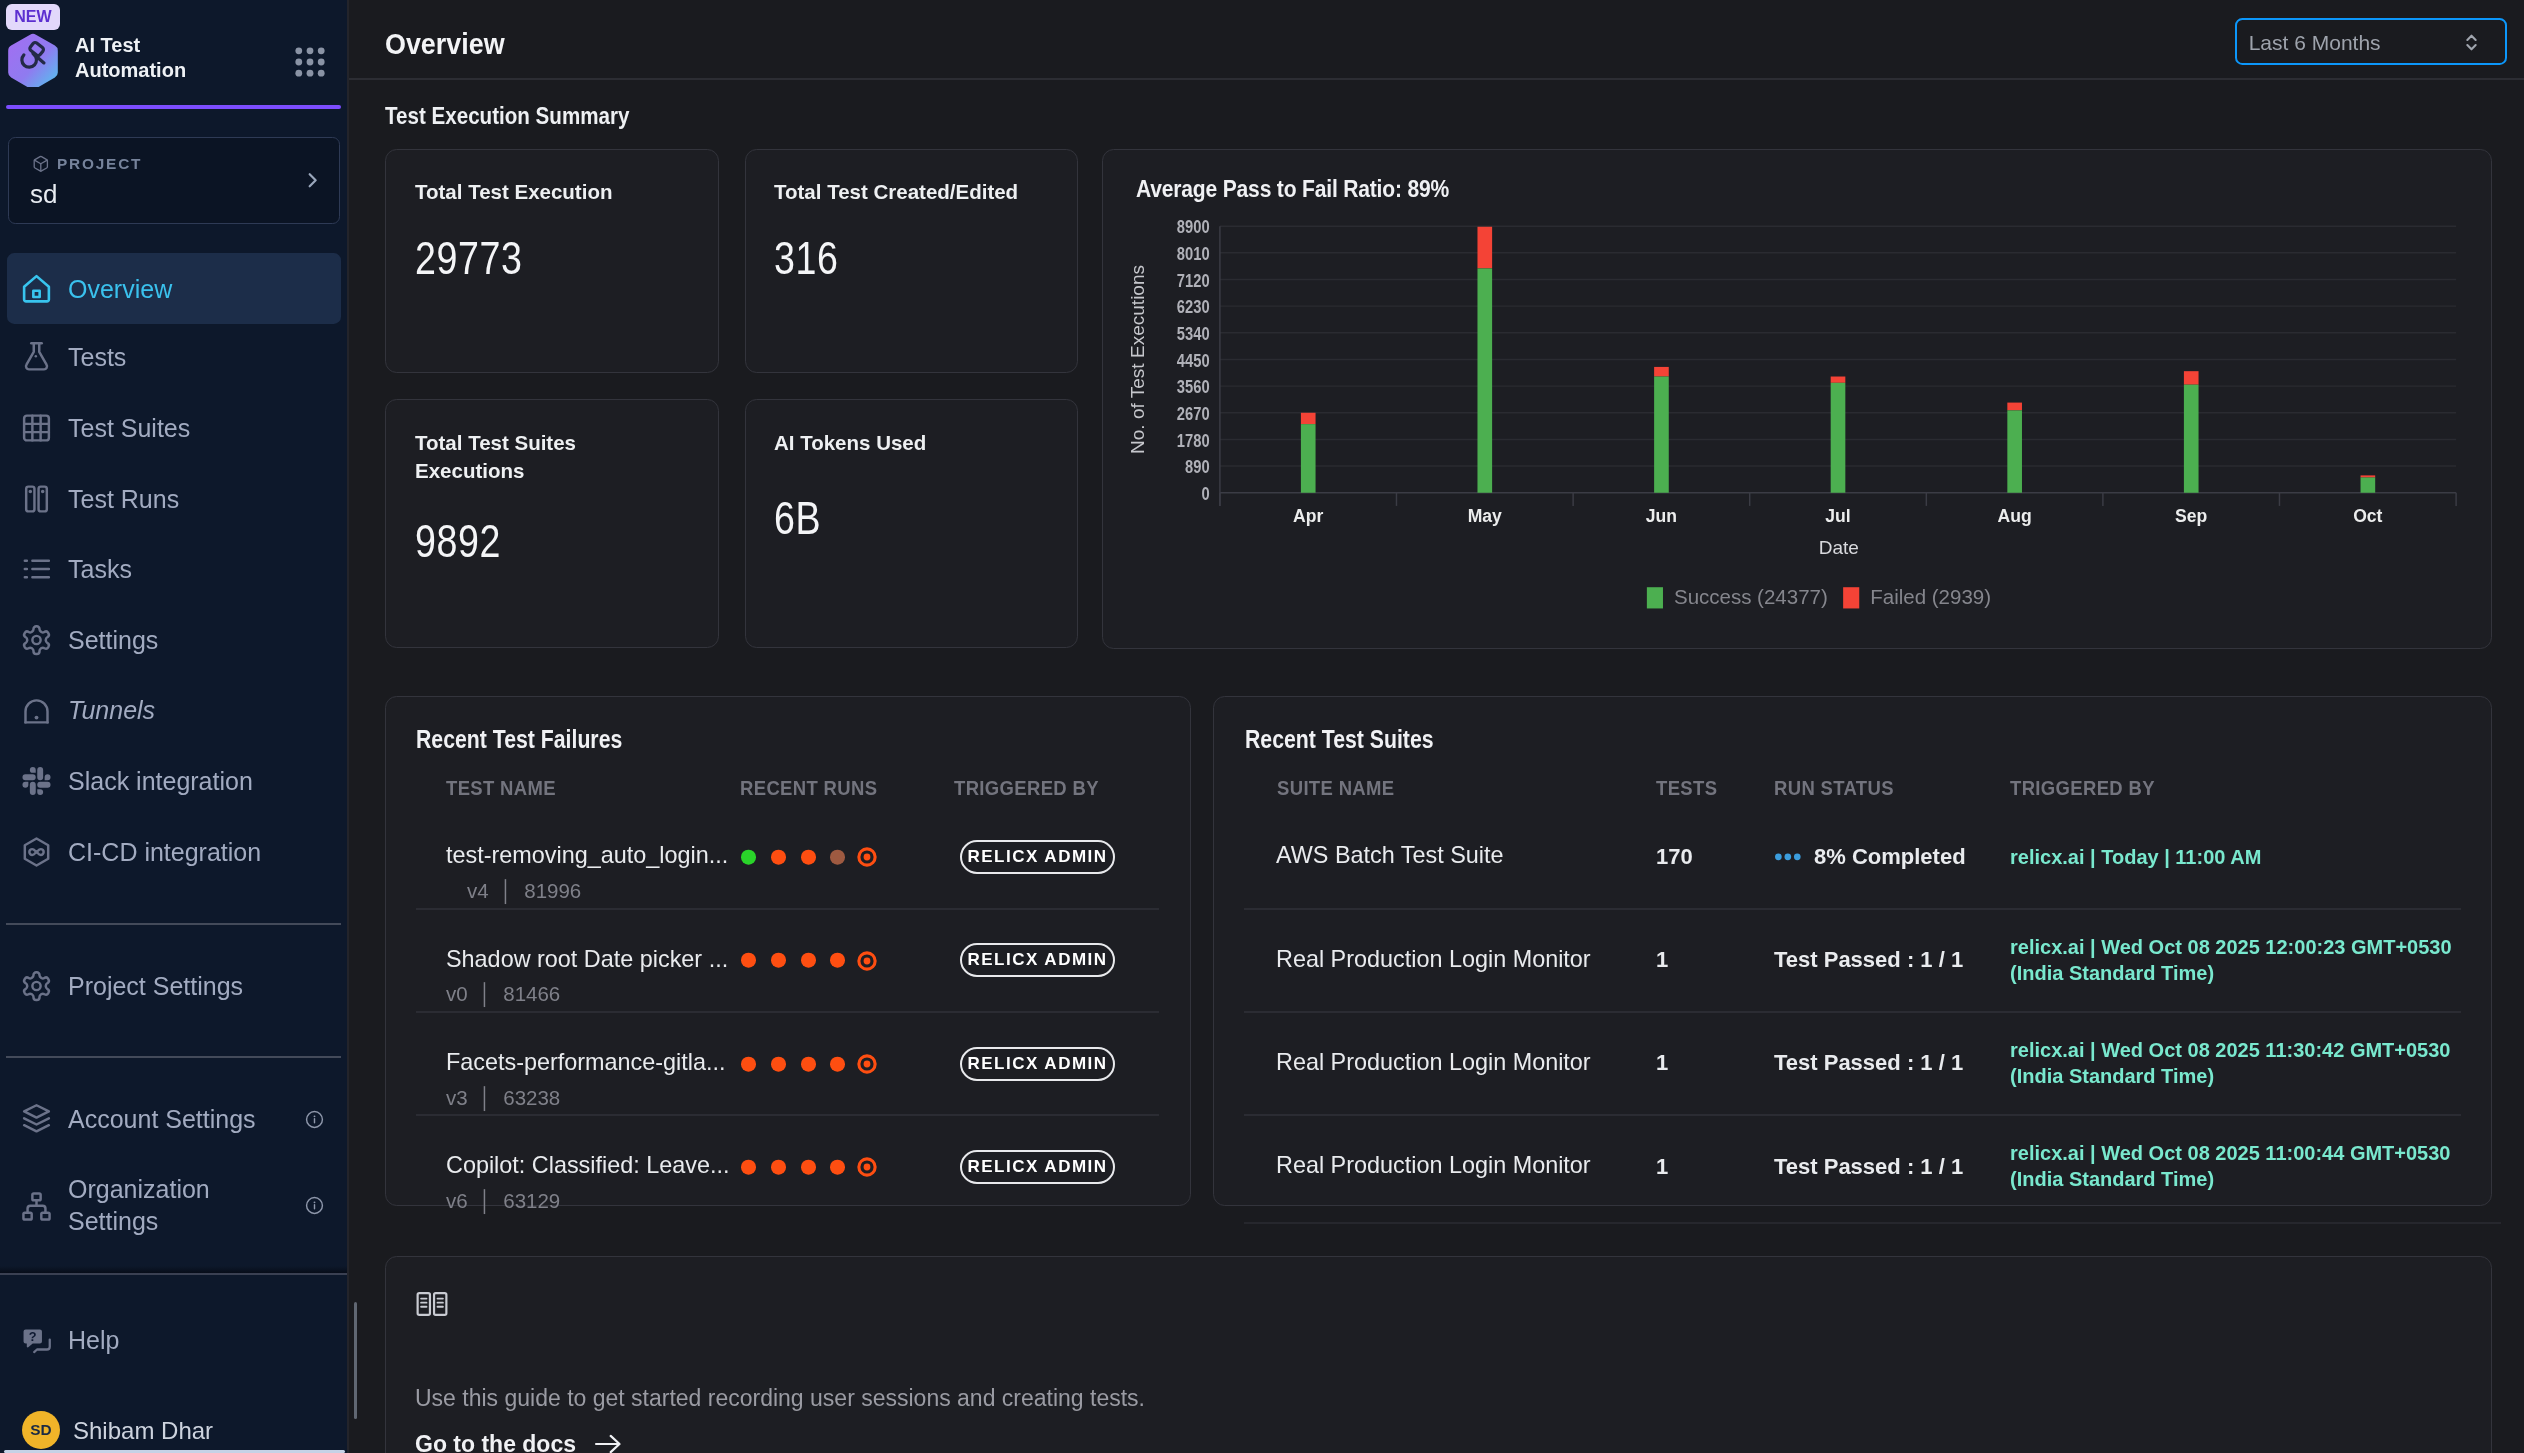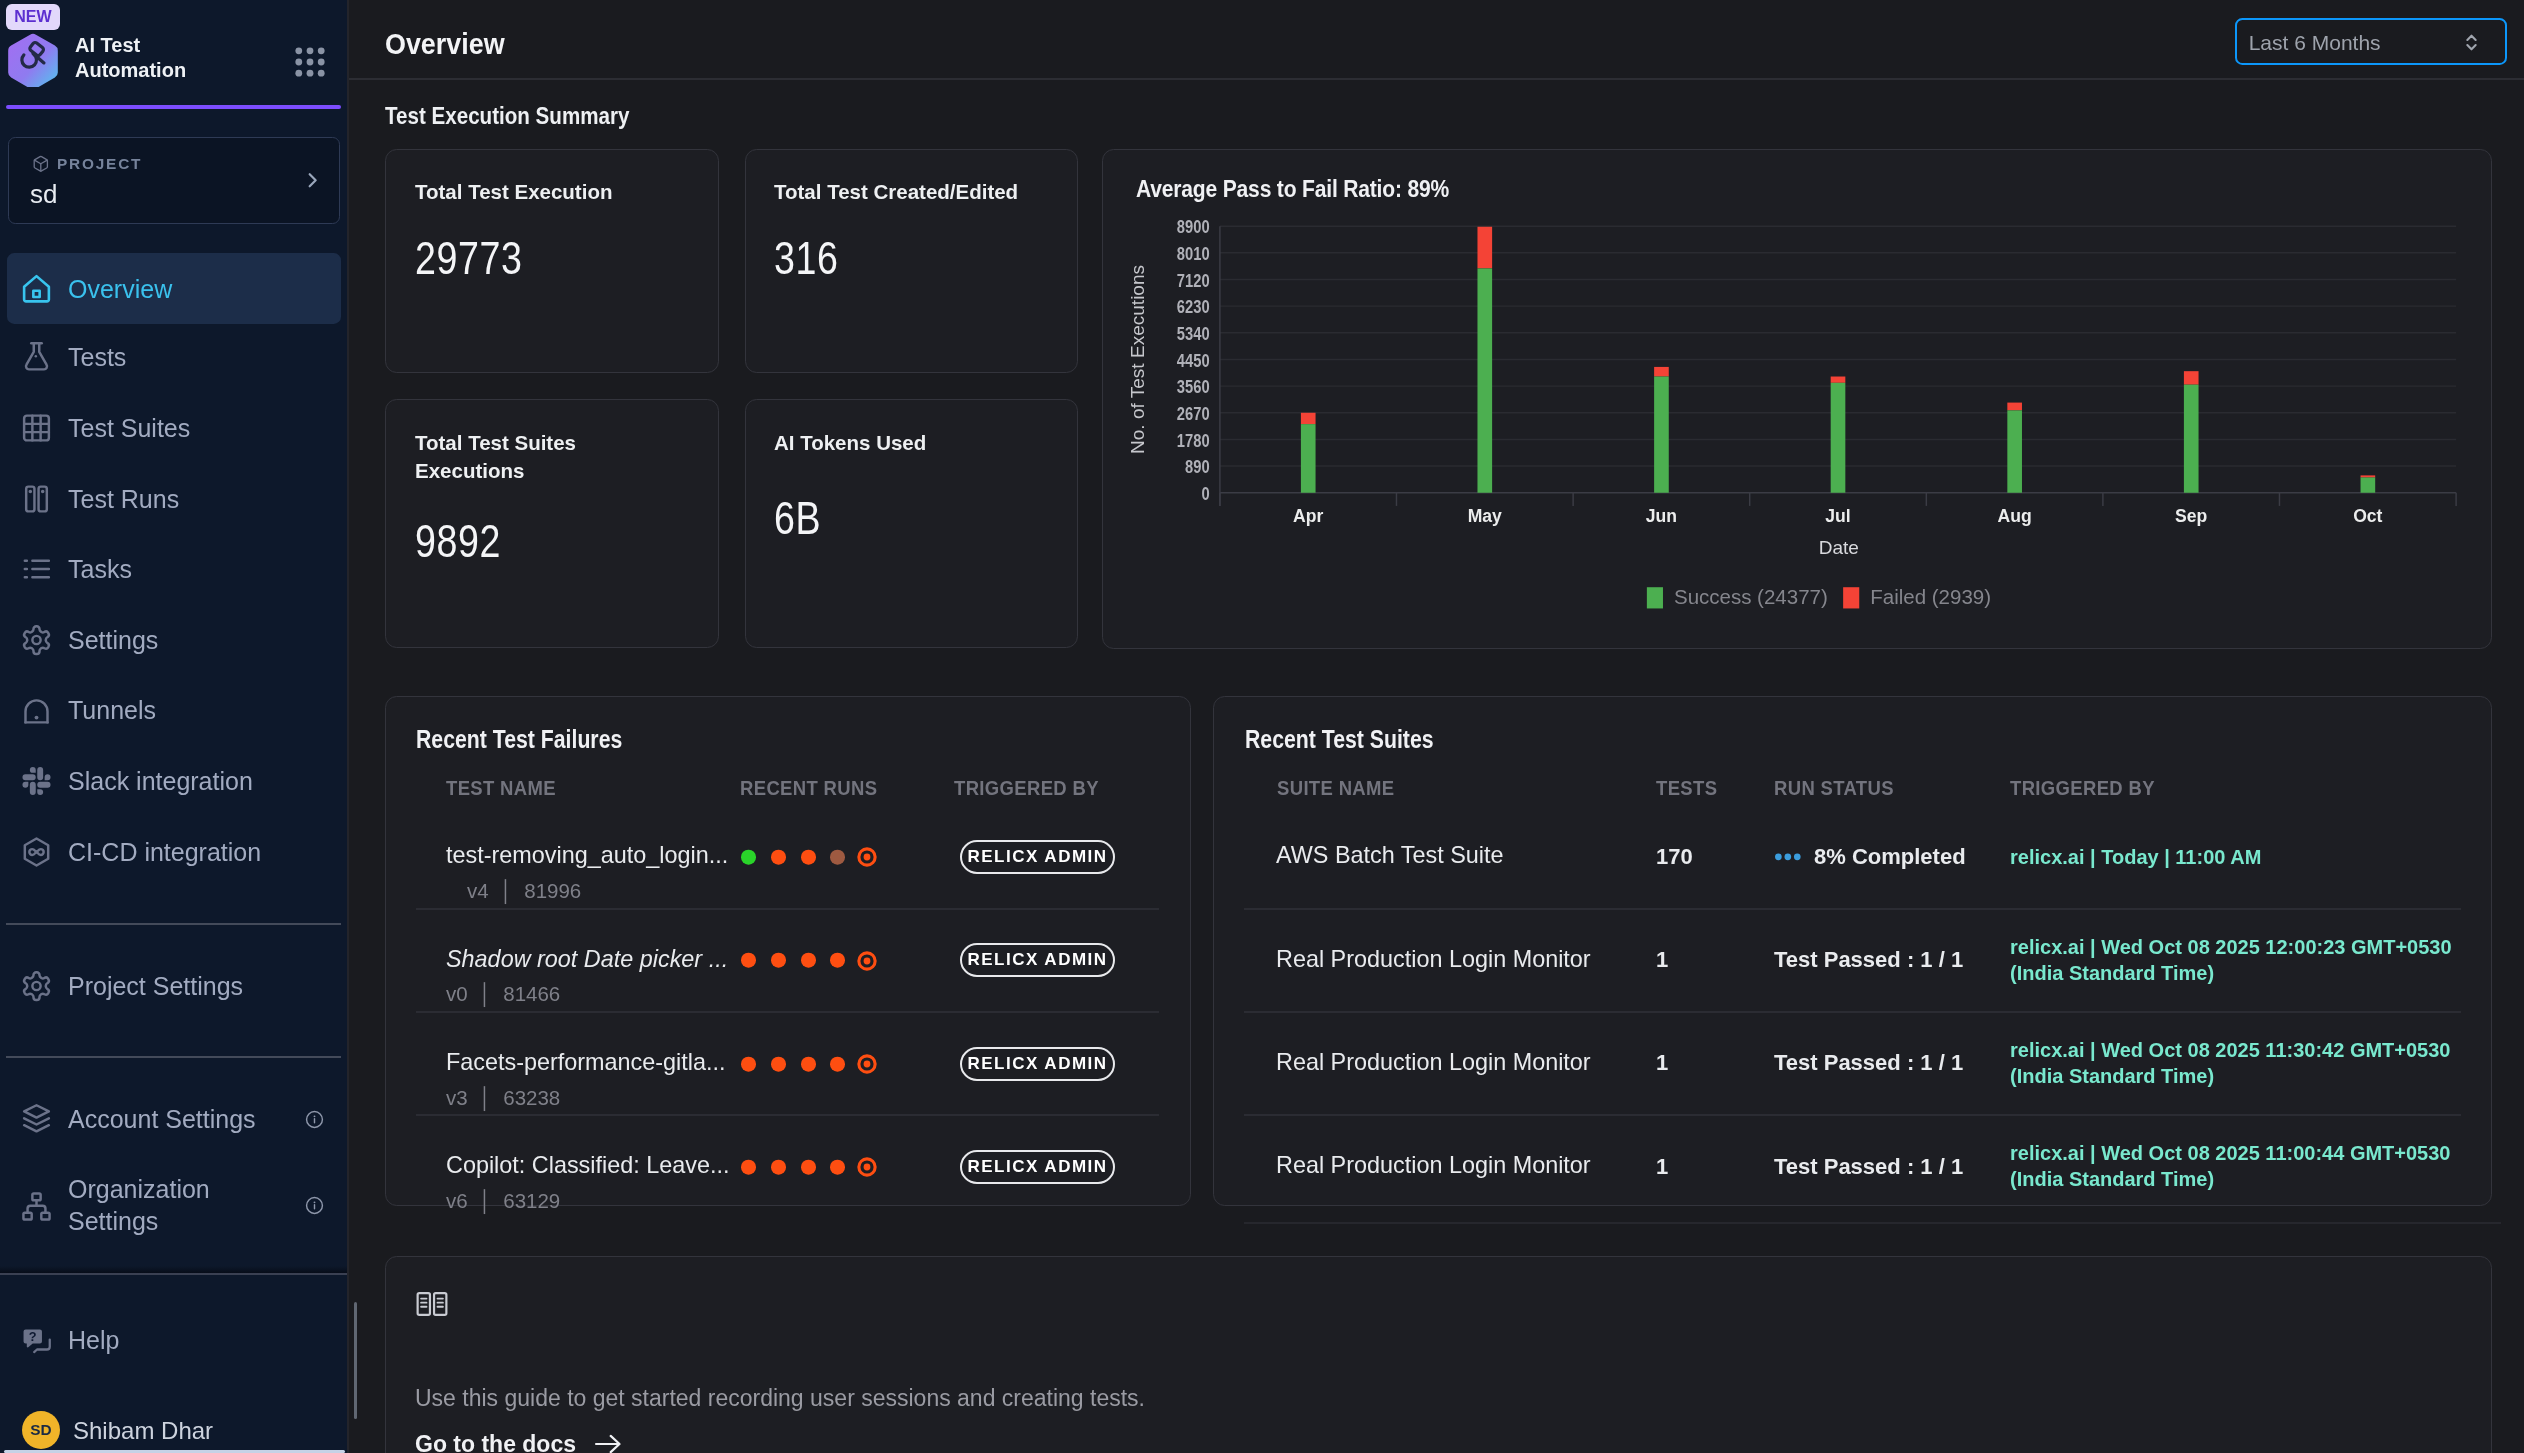--- a/index.html
+++ b/index.html
@@ -111,21 +111,21 @@
       </svg>
       <span>Test Runs</span>
     </div>
 <div class="mrow" style="top:605px;">
       <svg class="ic" width="33" height="33" viewBox="0 0 24 24">
         <path d="M12.2 2h-.4a2 2 0 0 0-2 2v.2a2 2 0 0 1-1 1.7l-.4.3a2 2 0 0 1-2 0l-.2-.1a2 2 0 0 0-2.7.7l-.2.4a2 2 0 0 0 .7 2.7l.2.1a2 2 0 0 1 1 1.7v.6a2 2 0 0 1-1 1.8l-.2.1a2 2 0 0 0-.7 2.7l.2.4a2 2 0 0 0 2.7.7l.2-.1a2 2 0 0 1 2 0l.4.3a2 2 0 0 1 1 1.7v.2a2 2 0 0 0 2 2h.4a2 2 0 0 0 2-2v-.2a2 2 0 0 1 1-1.7l.4-.3a2 2 0 0 1 2 0l.2.1a2 2 0 0 0 2.7-.7l.2-.4a2 2 0 0 0-.7-2.7l-.2-.1a2 2 0 0 1-1-1.8v-.6a2 2 0 0 1 1-1.7l.2-.1a2 2 0 0 0 .7-2.7l-.2-.4a2 2 0 0 0-2.7-.7l-.2.1a2 2 0 0 1-2 0l-.4-.3a2 2 0 0 1-1-1.7V4a2 2 0 0 0-2-2z"></path>
         <circle cx="12" cy="12" r="3"></circle>
       </svg>
       <span>Settings</span>
     </div>
-<div class="mrow" style="top:675px;">
+<div class="mrow" style="top:675px;font-style:italic;">
       <svg class="ic" width="33" height="33" viewBox="0 0 24 24">
         <path d="M4 21v-8a8 8 0 0 1 16 0v8"></path>
         <path d="M4 21h16"></path>
         <circle cx="12" cy="17.5" r="1.4" fill="#6b7289" stroke="none"></circle>
       </svg>
       <span>Tunnels</span>
     </div>
 <div class="mrow" style="top:746px;">
       <svg width="33" height="33" viewBox="-2.1 -2.1 28.2 28.2" fill="#6b7289">
         <path d="M5.042 15.165a2.528 2.528 0 0 1-2.52 2.523A2.528 2.528 0 0 1 0 15.165a2.527 2.527 0 0 1 2.522-2.52h2.52v2.52zM6.313 15.165a2.527 2.527 0 0 1 2.521-2.52 2.527 2.527 0 0 1 2.521 2.52v6.313A2.528 2.528 0 0 1 8.834 24a2.528 2.528 0 0 1-2.521-2.522v-6.313zM8.834 5.042a2.528 2.528 0 0 1-2.521-2.52A2.528 2.528 0 0 1 8.834 0a2.528 2.528 0 0 1 2.521 2.522v2.52H8.834zM8.834 6.313a2.528 2.528 0 0 1 2.521 2.521 2.528 2.528 0 0 1-2.521 2.521H2.522A2.528 2.528 0 0 1 0 8.834a2.528 2.528 0 0 1 2.522-2.521h6.312zM18.956 8.834a2.528 2.528 0 0 1 2.522-2.521A2.528 2.528 0 0 1 24 8.834a2.528 2.528 0 0 1-2.522 2.521h-2.522V8.834zM17.688 8.834a2.528 2.528 0 0 1-2.523 2.521 2.527 2.527 0 0 1-2.52-2.521V2.522A2.527 2.527 0 0 1 15.165 0a2.528 2.528 0 0 1 2.523 2.522v6.312zM15.165 18.956a2.528 2.528 0 0 1 2.523 2.522A2.528 2.528 0 0 1 15.165 24a2.527 2.527 0 0 1-2.52-2.522v-2.522h2.52zM15.165 17.688a2.527 2.527 0 0 1-2.52-2.523 2.526 2.526 0 0 1 2.52-2.52h6.313A2.527 2.527 0 0 1 24 15.165a2.528 2.528 0 0 1-2.522 2.523h-6.313z"></path>
@@ -283,21 +283,21 @@
 <div class="dot" style="left:741px;top:857px;background:#2ad42a;"></div>
 <div class="dot" style="left:771px;top:857px;background:#fe4e11;"></div>
 <div class="dot" style="left:801px;top:857px;background:#fe4e11;"></div>
 <div class="dot" style="left:830px;top:857px;background:#9e5a41;"></div>
 <svg class="abs" style="left:857px;top:847px;" width="20" height="20" viewBox="0 0 27 27">
       <circle cx="13.5" cy="13.5" r="11" fill="none" stroke="#fe4e11" stroke-width="4.2"></circle>
       <circle cx="13.5" cy="13.5" r="4.6" fill="#fe4e11"></circle>
     </svg>
 <div class="pill" style="left:960px;top:840px;">RELICX ADMIN</div>
 <div class="divid" style="left:416px;top:908px;width:743px;"></div>
-<div class="tname" style="left:446px;top:946px;font-style:italic;">Shadow root Date picker ...</div>
+<div class="tname" style="left:446px;top:946px;">Shadow root Date picker ...</div>
 <div class="vline" style="left:446px;top:982px;">v0&nbsp; │ &nbsp;81466</div>
 <div class="dot" style="left:741px;top:960px;background:#fe4e11;"></div>
 <div class="dot" style="left:771px;top:960px;background:#fe4e11;"></div>
 <div class="dot" style="left:801px;top:960px;background:#fe4e11;"></div>
 <div class="dot" style="left:830px;top:960px;background:#fe4e11;"></div>
 <svg class="abs" style="left:857px;top:951px;" width="20" height="20" viewBox="0 0 27 27">
       <circle cx="13.5" cy="13.5" r="11" fill="none" stroke="#fe4e11" stroke-width="4.2"></circle>
       <circle cx="13.5" cy="13.5" r="4.6" fill="#fe4e11"></circle>
     </svg>
 <div class="pill" style="left:960px;top:943px;">RELICX ADMIN</div>

